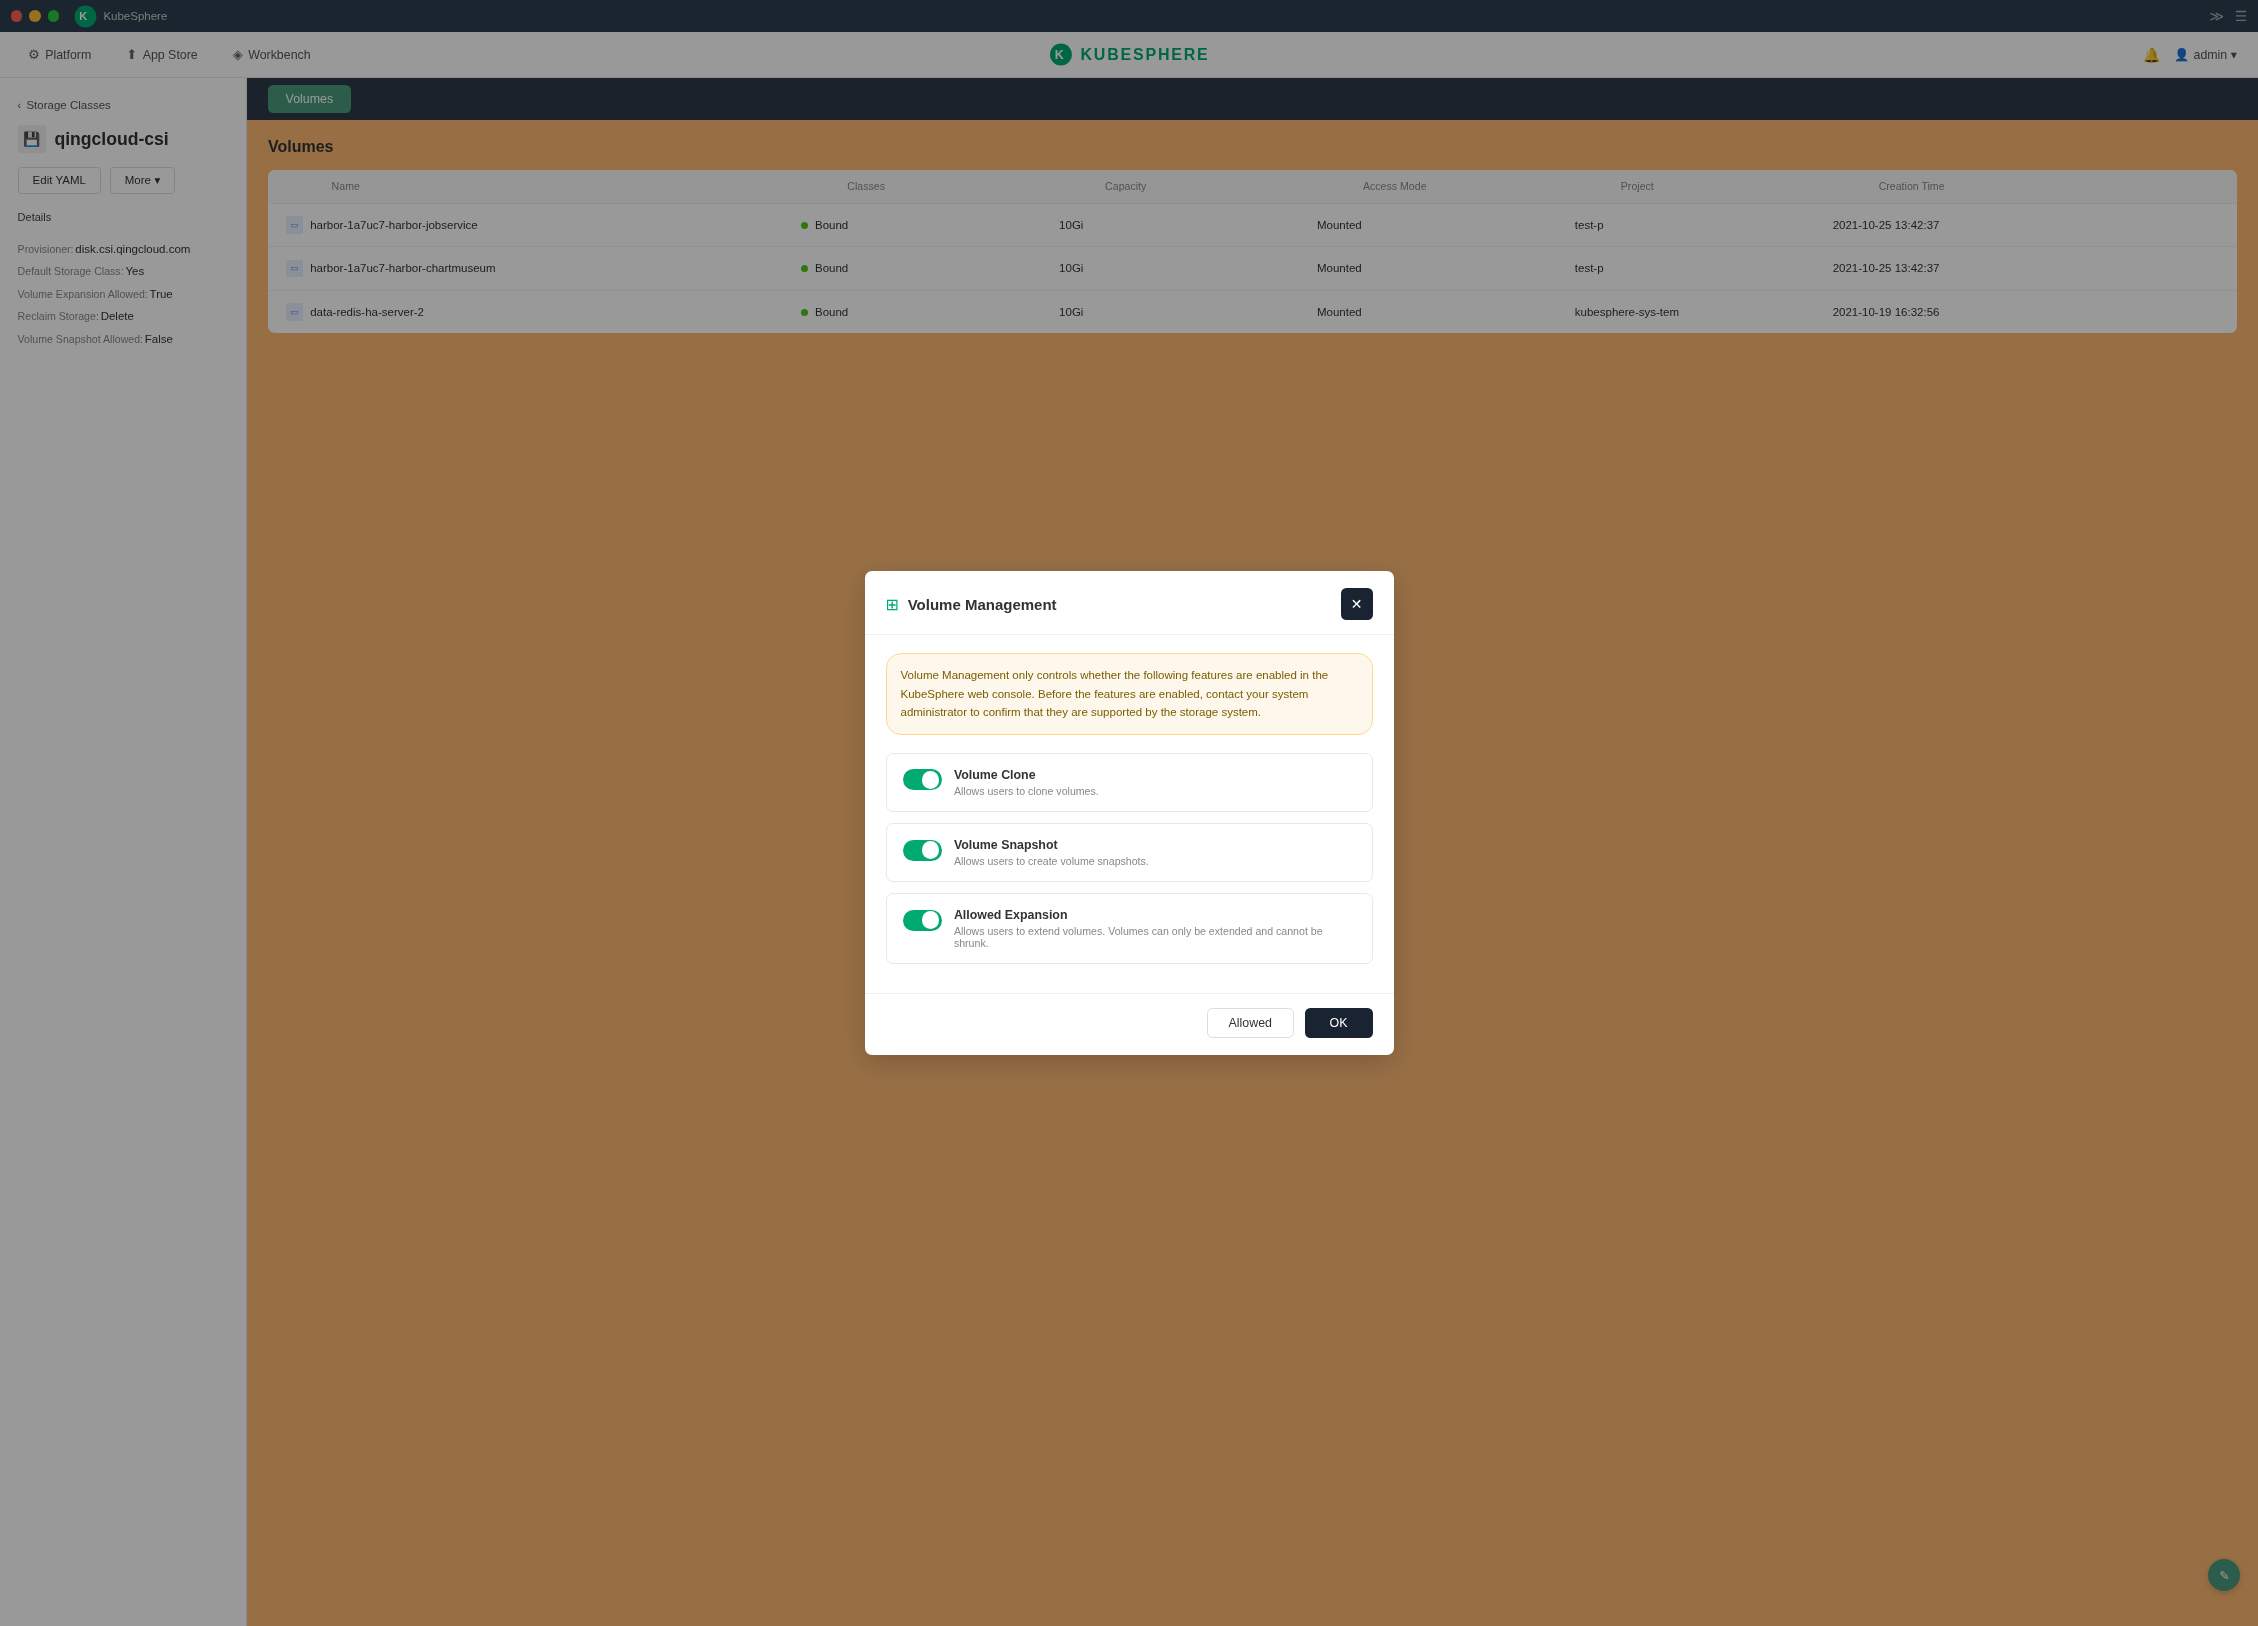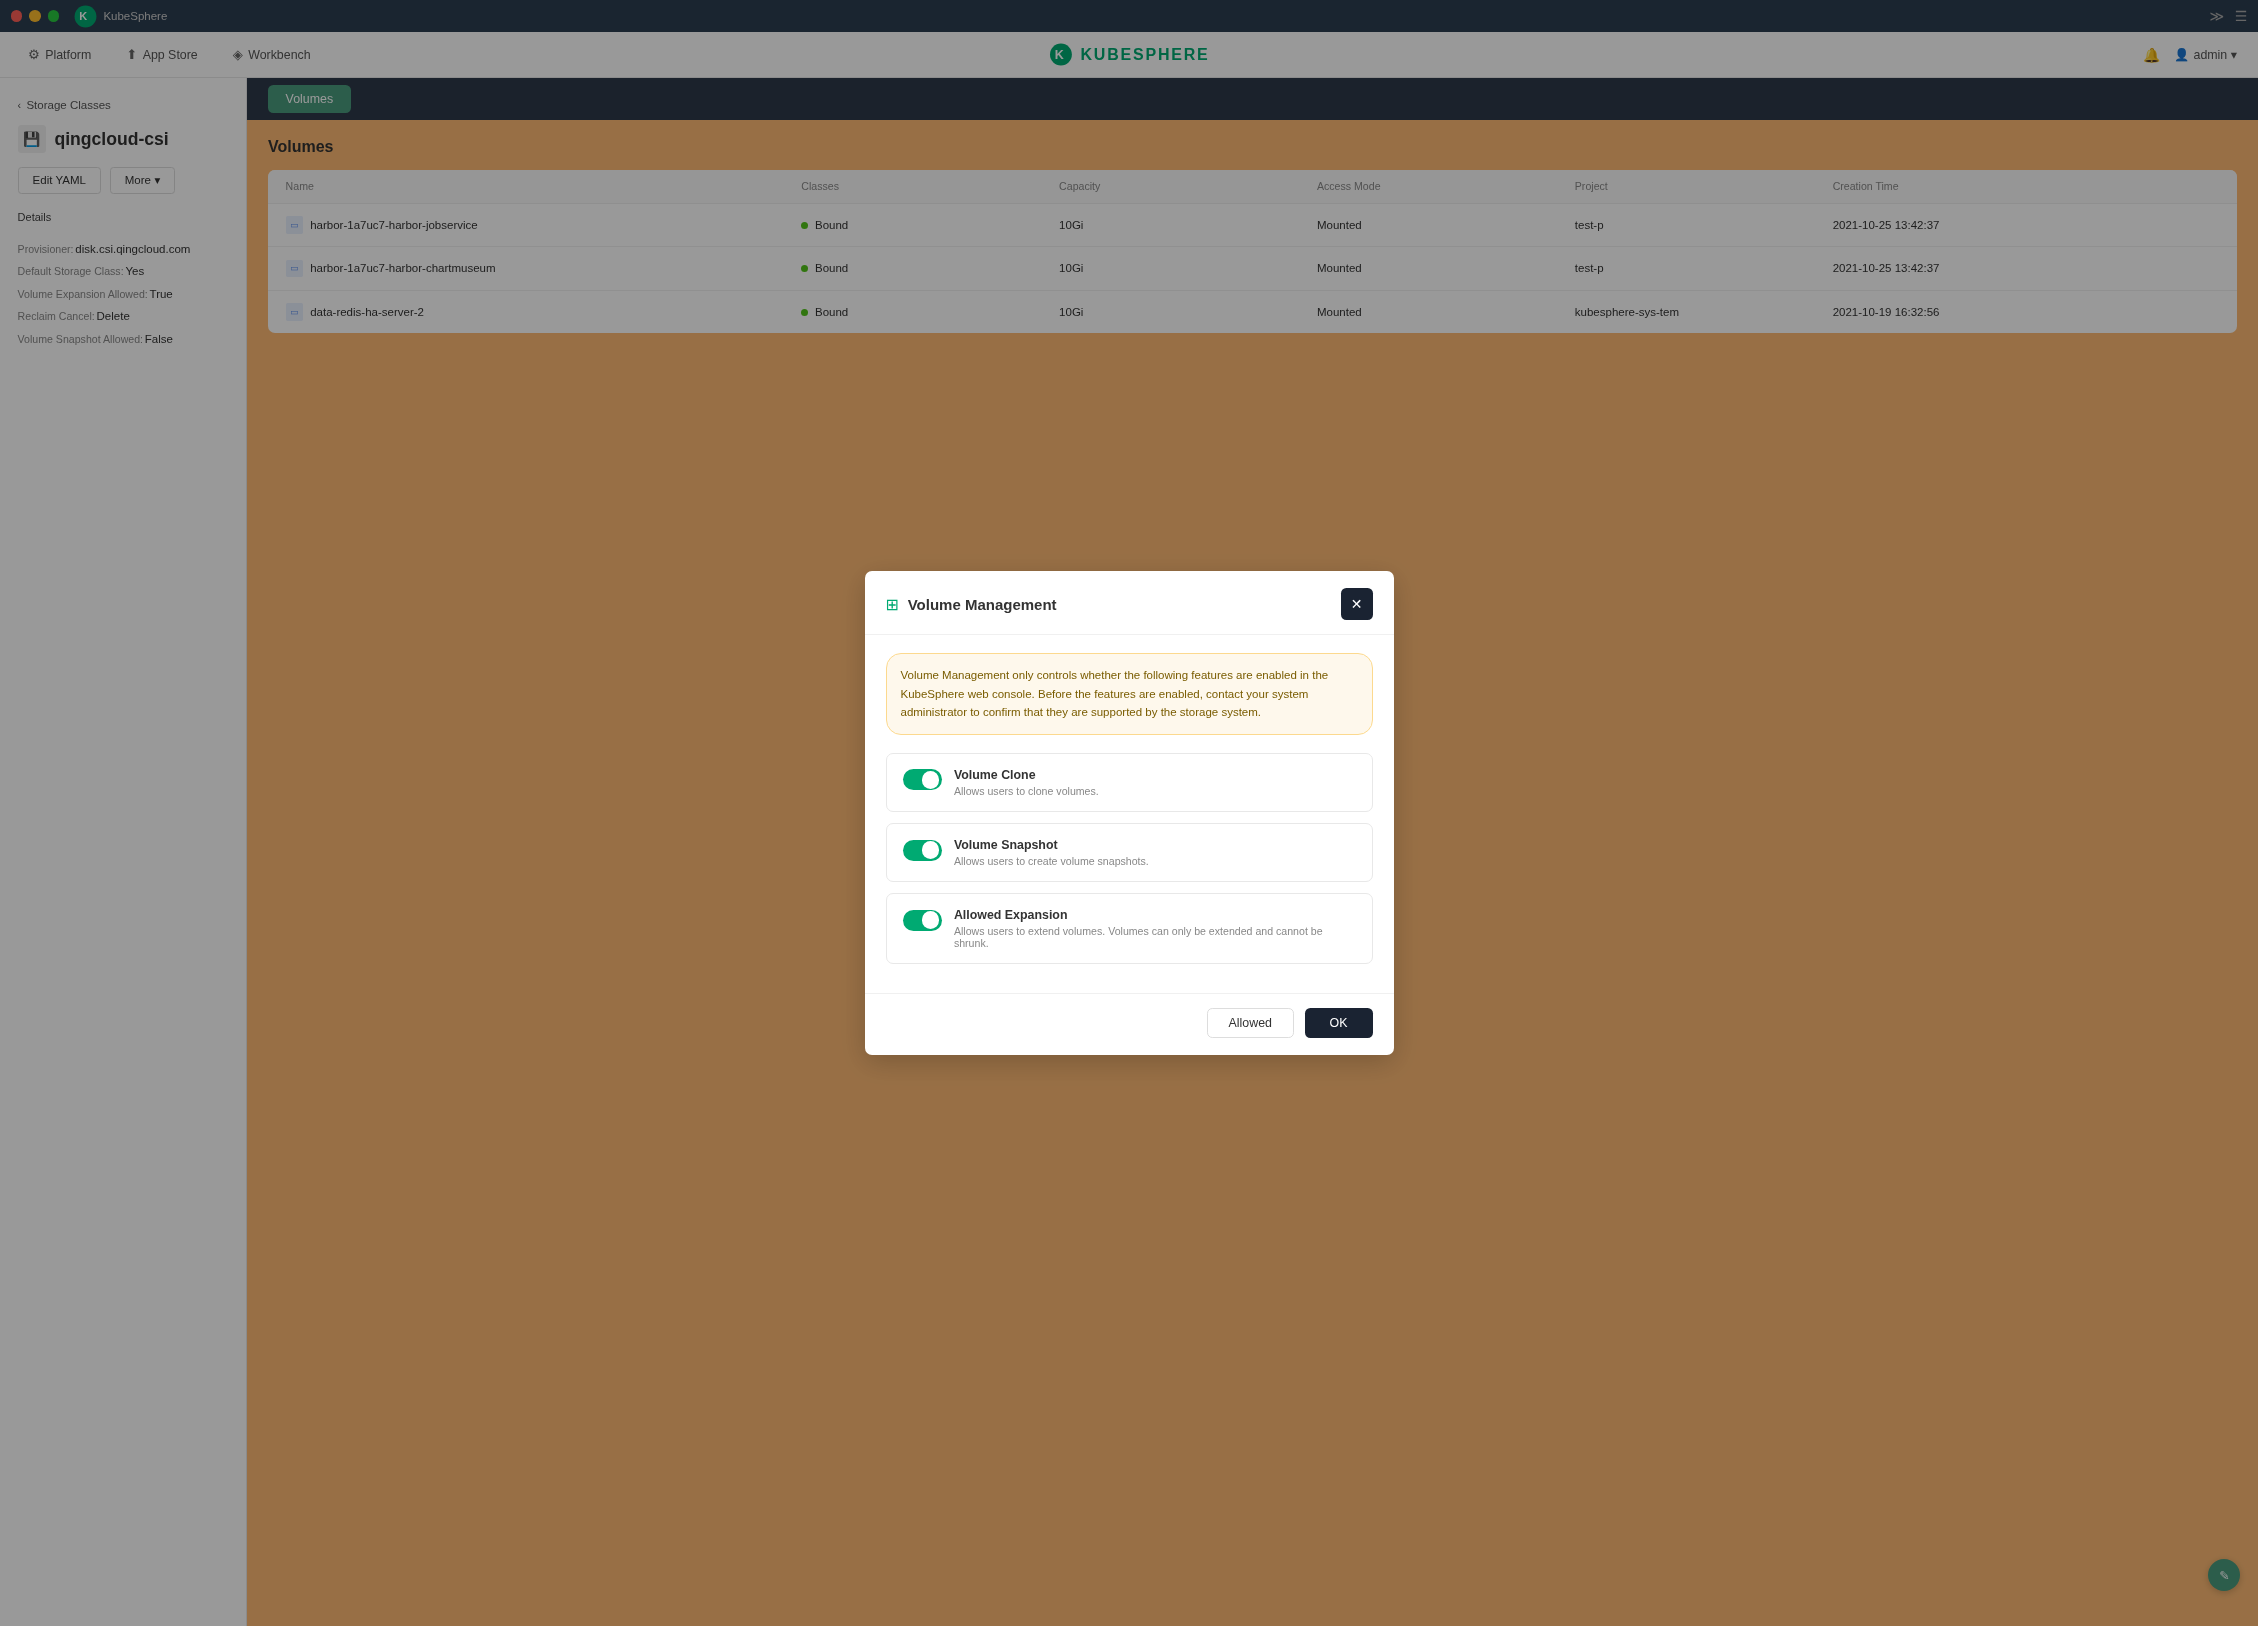--- a/index.html
+++ b/index.html
@@ -70,21 +70,21 @@
     .main { flex: 1; background: #fdba74; overflow-y: auto; }
     .main-tabs { background: #2d3a4a; padding: 0 21px; display: flex; align-items: center; height: 42px; }
     .main-tab { padding: 7px 17.6px; border-radius: 5.3px; font-size: 12.4px; cursor: pointer; color: #fff; }
     .main-tab.active { background: #4a9b7e; color: #fff; }
     .main-content { padding: 17.6px 21px; }
     .main-section-title { font-size: 16px; font-weight: 600; color: #333; margin-bottom: 14px; }
 
     
     .table-container { background: #fff; border-radius: 7px; overflow: hidden; }
     .table-header { display: grid; grid-template-columns: 2fr 1fr 1fr 1fr 1fr 1.5fr; padding: 10.6px 17.6px; background: #fafafa; border-bottom: 0.9px solid #eee; }
-    .th { font-size: 10.6px; color: #888; font-weight: 500; }
+    .th { font-size: 10.6px; color: #888; font-weight: 500; margin-left: 46px; }
     .table-row-item { display: grid; grid-template-columns: 2fr 1fr 1fr 1fr 1fr 1.5fr; padding: 12.4px 17.6px; border-bottom: 0.9px solid #f0f0f0; align-items: center; }
     .table-row-item:last-child { border-bottom: none; }
     .td { font-size: 11.5px; color: #333; }
     .td-name { display: flex; align-items: center; gap: 7px; }
     .row-icon { width: 17.6px; height: 17.6px; background: #e8f0fe; border-radius: 1.8px; display: flex; align-items: center; justify-content: center; font-size: 8.8px; color: #5a8dee; }
     .status-dot { width: 7px; height: 7px; border-radius: 50%; background: #52c41a; display: inline-block; margin-right: 3.5px; }
     .status-text { font-size: 11.5px; color: #333; }
 
     
     .overlay {
@@ -288,21 +288,21 @@
       </div>
       <div class="sidebar-detail-row">
         <span class="detail-label">Default Storage Class:</span>
         <span class="detail-value">Yes</span>
       </div>
       <div class="sidebar-detail-row">
         <span class="detail-label">Volume Expansion Allowed:</span>
         <span class="detail-value">True</span>
       </div>
       <div class="sidebar-detail-row">
-        <span class="detail-label">Reclaim Cancel:</span>
+        <span class="detail-label">Reclaim Storage:</span>
         <span class="detail-value">Delete</span>
       </div>
       <div class="sidebar-detail-row">
         <span class="detail-label">Volume Snapshot Allowed:</span>
         <span class="detail-value">False</span>
       </div>
     </div>
   </aside>
 
   <main class="main">

